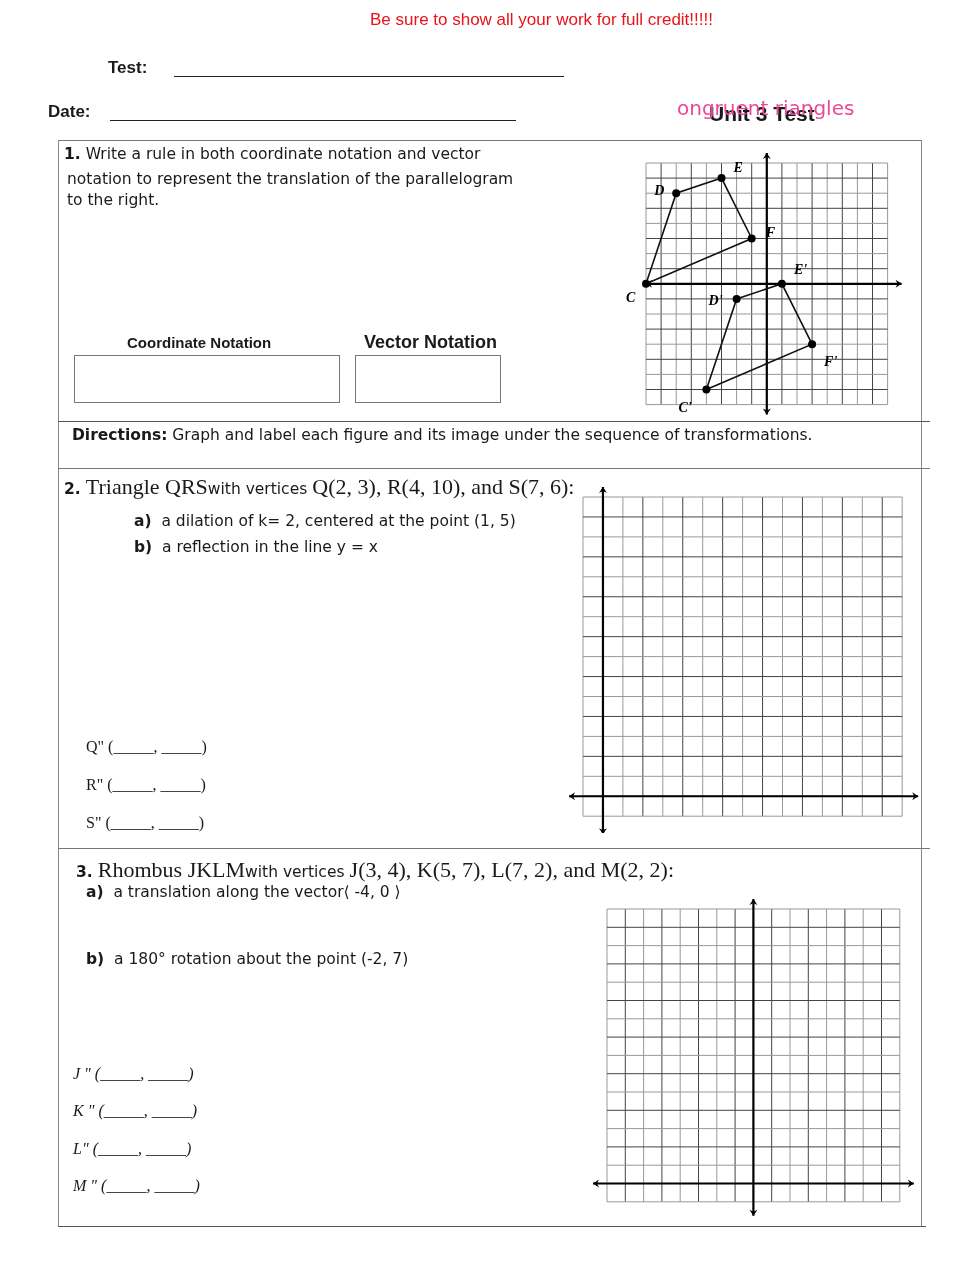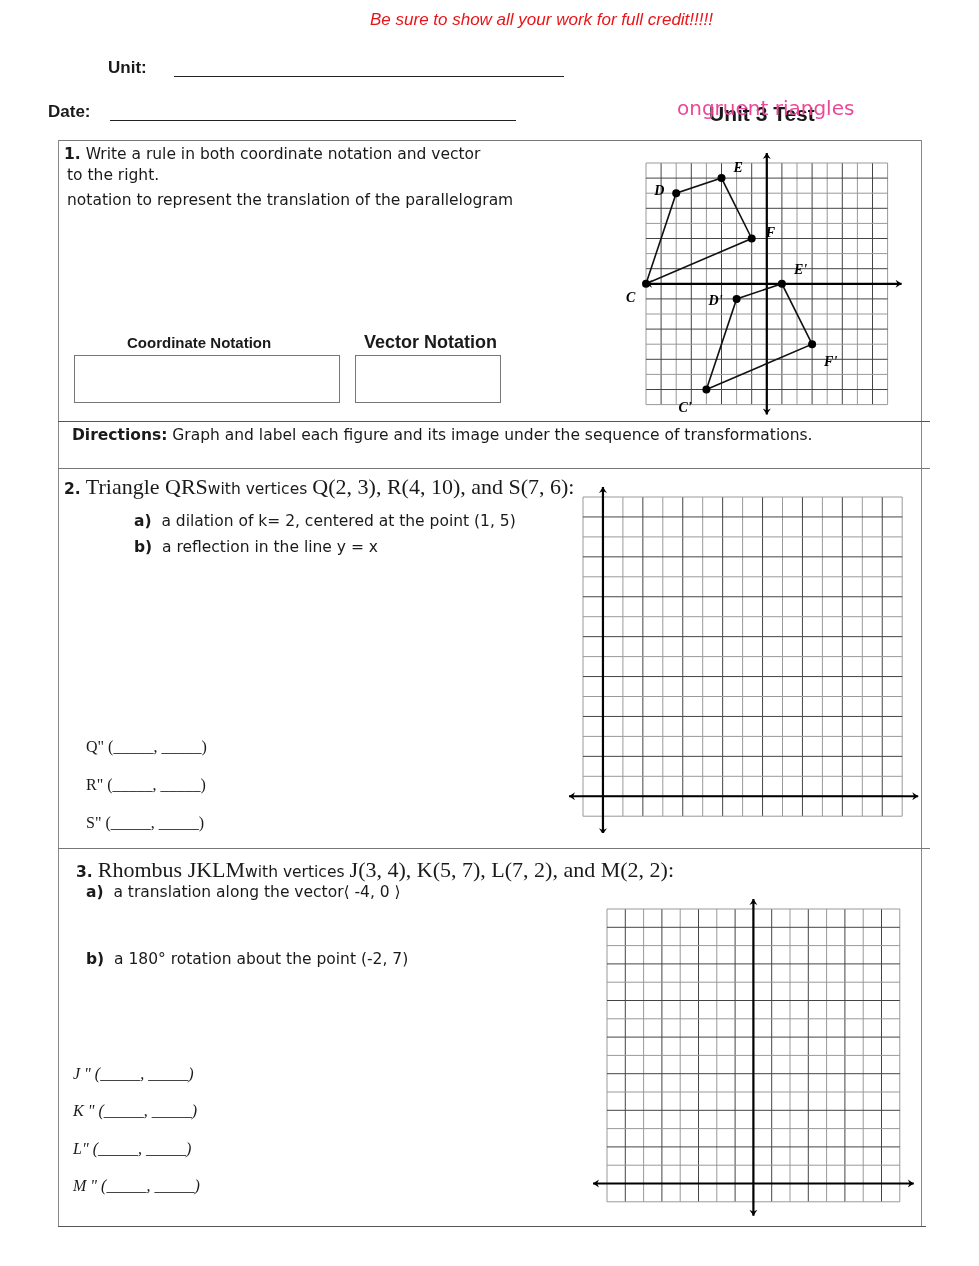--- a/index.html
+++ b/index.html
@@ -1,57 +1,57 @@
 <!DOCTYPE html>
 <html><head>
 <meta charset="utf-8">
 <style>
   html, body { margin:0; padding:0; background:#fff; }
   body { width:979px; height:1266px; position:relative; overflow:hidden; font-family:"DejaVu Sans", sans-serif; color:#1a1a1a; }
   .abs { position:absolute; }
-  .warn { left:370px; top:10px; font-size:17px; color:#e8141a; font-family:"Liberation Sans", sans-serif;font-style:italic; }
+  .warn { left:370px; top:10px; font-size:17px; color:#e8141a; font-family:"Liberation Sans", sans-serif; }
   .lbl-b { font-family:"Liberation Sans", sans-serif; font-weight:bold; font-size:17px; }
   .line { border-bottom:1px solid #222; height:0; }
   .title { font-family:"Liberation Sans", sans-serif; font-weight:bold; font-size:21px;margin-top:40px; }
   .subtitle { font-family:"DejaVu Sans", sans-serif; font-size:20px; color:#ec4899; }
   .hline { position:absolute; height:0; border-top:1.5px solid #777; }
   .vline { position:absolute; width:0; border-left:1.5px solid #888; }
   .q { font-size:15.5px; line-height:21px; font-family:"DejaVu Sans", sans-serif; }
   .serif { font-family:"Liberation Serif", serif; font-size:22px; }
   .box { position:absolute; border:1.5px solid #777; }
   .ans { font-family:"Liberation Serif", serif; font-size:16px; }
   .ans.it { font-style:italic; }
   svg text { font-family:"Liberation Serif", serif; font-style:italic; font-weight:bold; font-size:14px; }
 </style>
 </head>
 <body>
 
 <div class="abs warn" style="color: rgb(232, 20, 26);">Be sure to show all your work for full credit!!!!!</div>
 
-<div class="abs lbl-b" style="left:108px;top:58px;">Unit:</div>
+<div class="abs lbl-b" style="left:108px;top:58px;">Test:</div>
 <div class="abs line" style="left:174px;top:76px;width:390px;"></div>
 
 <div class="abs lbl-b" style="left:48px;top:102px;">Date:</div>
 <div class="abs line" style="left:110px;top:120px;width:406px;"></div>
 
 <div class="abs title" style="left:709px;top:62px;">Unit 3 Test</div>
 <div class="abs subtitle" style="left:677px;top:96px;">ongruent  riangles</div>
 
 <div class="hline" style="left:58px;top:140px;width:864px;"></div>
 <div class="vline" style="left:58px;top:140px;height:1086px;"></div>
 <div class="vline" style="left:921px;top:140px;height:1086px;"></div>
 <div class="hline" style="left:58px;top:421px;width:872px;border-top-color:#555;"></div>
 <div class="hline" style="left:58px;top:468px;width:872px;"></div>
 <div class="hline" style="left:58px;top:848px;width:872px;"></div>
 <div class="hline" style="left:58px;top:1226px;width:868px;border-top-color:#555;"></div>
 
 <div class="abs q" style="left:64px;top:144px;width:540px;">
   <div><b>1.</b> <span>Write a rule in both coordinate notation and vector</span></div>
+  <div style="margin-left:3px;margin-top:4px;">notation to represent the translation of the parallelogram</div>
   <div style="margin-left:3px;">to the right.</div>
-  <div style="margin-left:3px;margin-top:4px;">notation to represent the translation of the parallelogram</div>
 </div>
 <div class="abs lbl-b" style="left:127px;top:334px;font-size:15px;">Coordinate Notation</div>
 <div class="box" style="left:74px;top:355px;width:264px;height:46px;"><span></span></div>
 <div class="abs lbl-b" style="left:364px;top:332px;font-size:18px;">Vector Notation</div>
 <div class="box" style="left:355px;top:355px;width:144px;height:46px;"><span></span></div>
 
 <svg id="g1" class="abs" style="left:620px;top:145px;" width="290" height="275">
     <line x1="26" y1="18" x2="26" y2="259.6" stroke="#999" stroke-width="1"></line>
     <line x1="41.1" y1="18" x2="41.1" y2="259.6" stroke="#444" stroke-width="1"></line>
     <line x1="56.2" y1="18" x2="56.2" y2="259.6" stroke="#999" stroke-width="1"></line>

